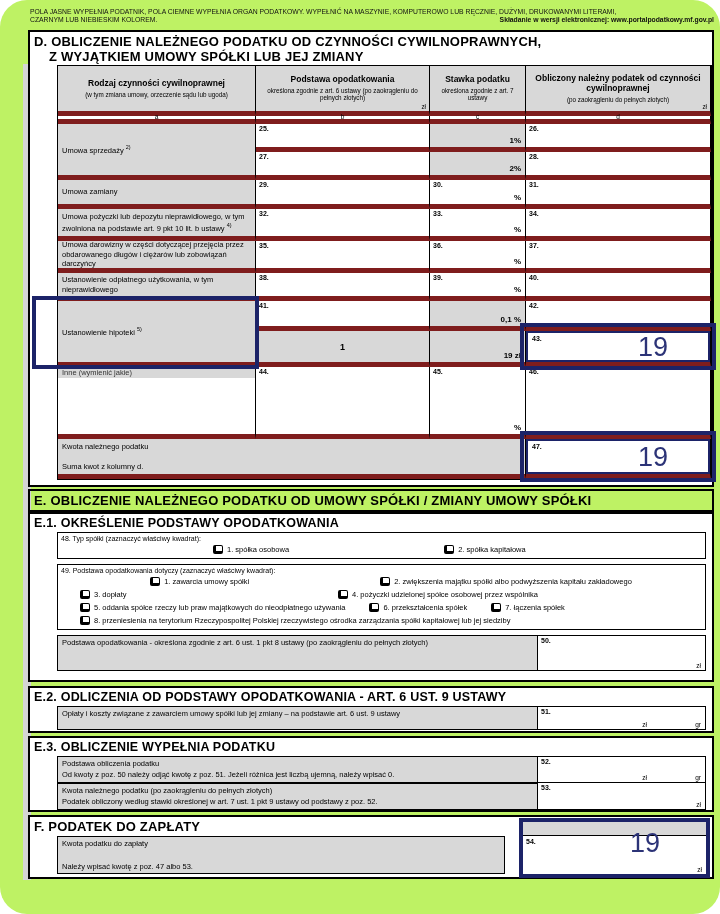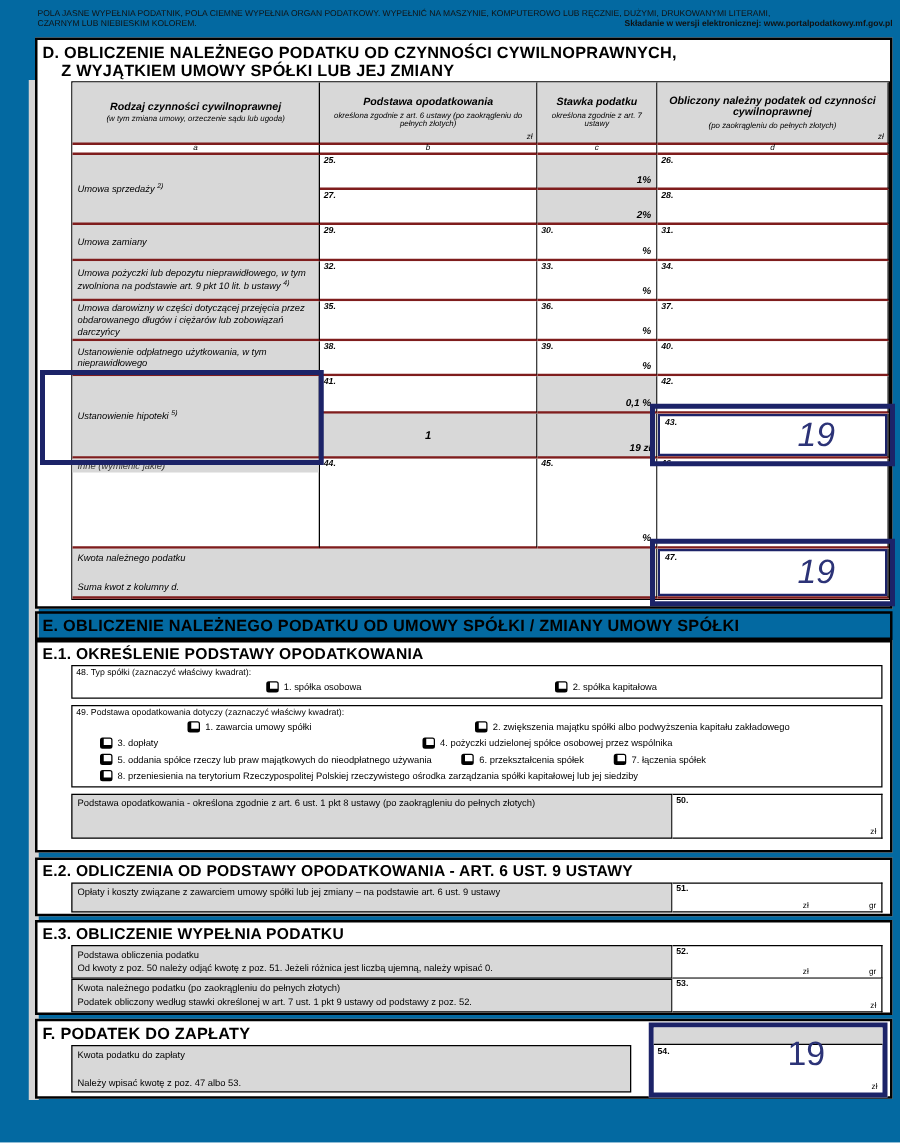--- a/index.html
+++ b/index.html
@@ -1,35 +1,35 @@
 <!DOCTYPE html>
 <html><head>
 <meta charset="utf-8">
 <style>
   * { margin:0; padding:0; box-sizing:border-box; }
   html,body { background:#fff; }
   body { font-family:"Liberation Sans", sans-serif; color:#000; }
-  .page { position:relative; width:720px; height:914px; background:#0369a1; overflow:hidden; }
+  .page { position:relative; width:720px; height:914px; background:#bef264; overflow:hidden;border-radius:27px; }
   .scan-strip { position:absolute; left:23px; top:64px; width:8px; height:816px; background:#d4d4d4; }
 
   
   .top-notes { position:absolute; left:30px; top:8px; width:684px; font-size:6.8px; line-height:1.25; color:#111; }
   .top-notes .l2 { display:flex; justify-content:space-between; }
   .top-notes .efiling { font-weight:bold; }
 
   
   .sec { position:absolute; left:28px; width:686px; border:2px solid #000; background:#fff; }
   .sec-title { font-weight:bold; font-size:13px; padding:2px 4px 1px 4px; letter-spacing:.2px; }
   .sec-title .ind { padding-left:15px; display:block; }
 
   
   .dtable { margin-left:27px; width:655px; border:1px solid #000; border-collapse:collapse; display:grid;
             grid-template-columns:198px 174px 96px 1fr;
             grid-template-rows:50px 8px 28px 28px 29px 32px 32px 28px 30px 36px 72px 40px; }
-  .dc { border-right:1px solid #000; border-bottom:2px solid #7f1d1d; position:relative; background:#fff;font-style:italic; }
+  .dc { border-right:1px solid #000; border-bottom:5px solid #7f1d1d; position:relative; background:#fff; }
   .grey { background:#d8d8d8; }
   .hcell { display:flex; flex-direction:column; align-items:center; justify-content:center; text-align:center; padding:2px 4px; }
   .hcell .ht { font-weight:bold; font-size:8.5px; line-height:1.15; }
   .hcell .hs { font-size:6.3px; line-height:1.15; margin-top:2px; }
   .unit-br { position:absolute; right:3px; bottom:1px; font-size:6.3px; }
   .letter { display:flex; align-items:center; justify-content:center; font-size:6.5px; line-height:1; }
   .lblcell { display:flex; flex-direction:column; justify-content:center; padding:2px 4px; font-size:7.5px; line-height:1.25; }
   .lblcell sup { font-size:5.5px; }
   .span2 { grid-row:span 2; }
   .fno { position:absolute; left:3px; top:1px; font-size:7px; font-weight:bold; }

